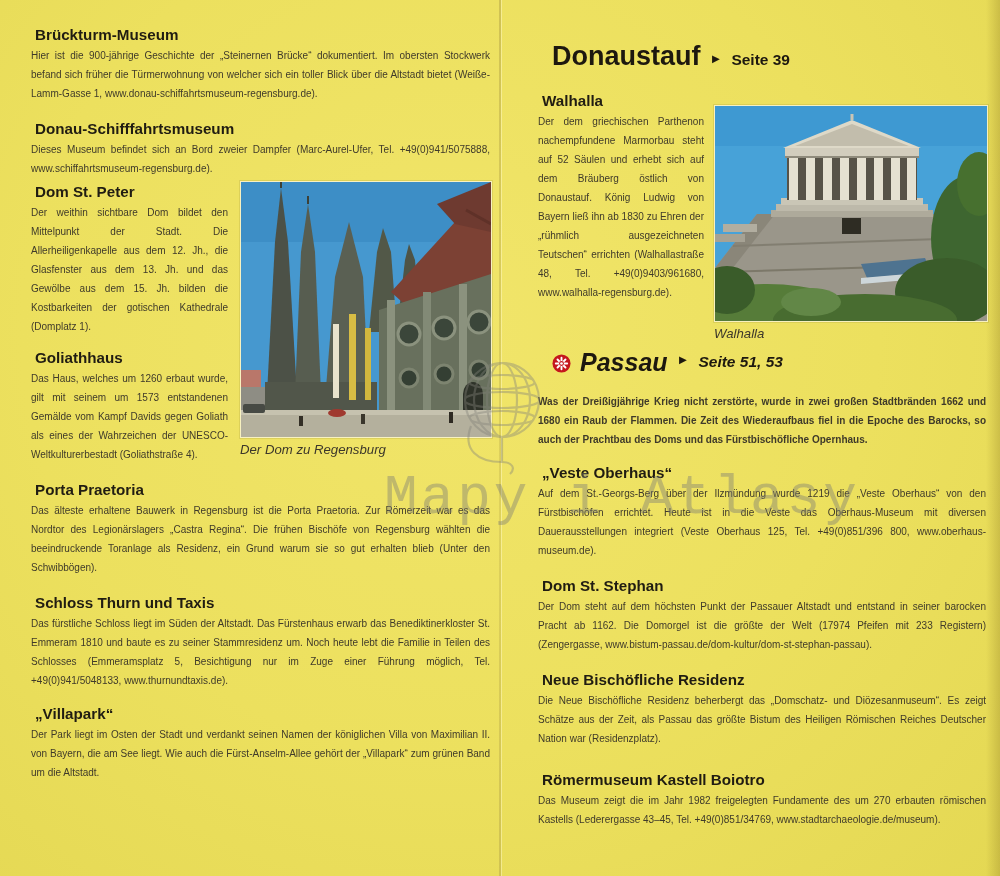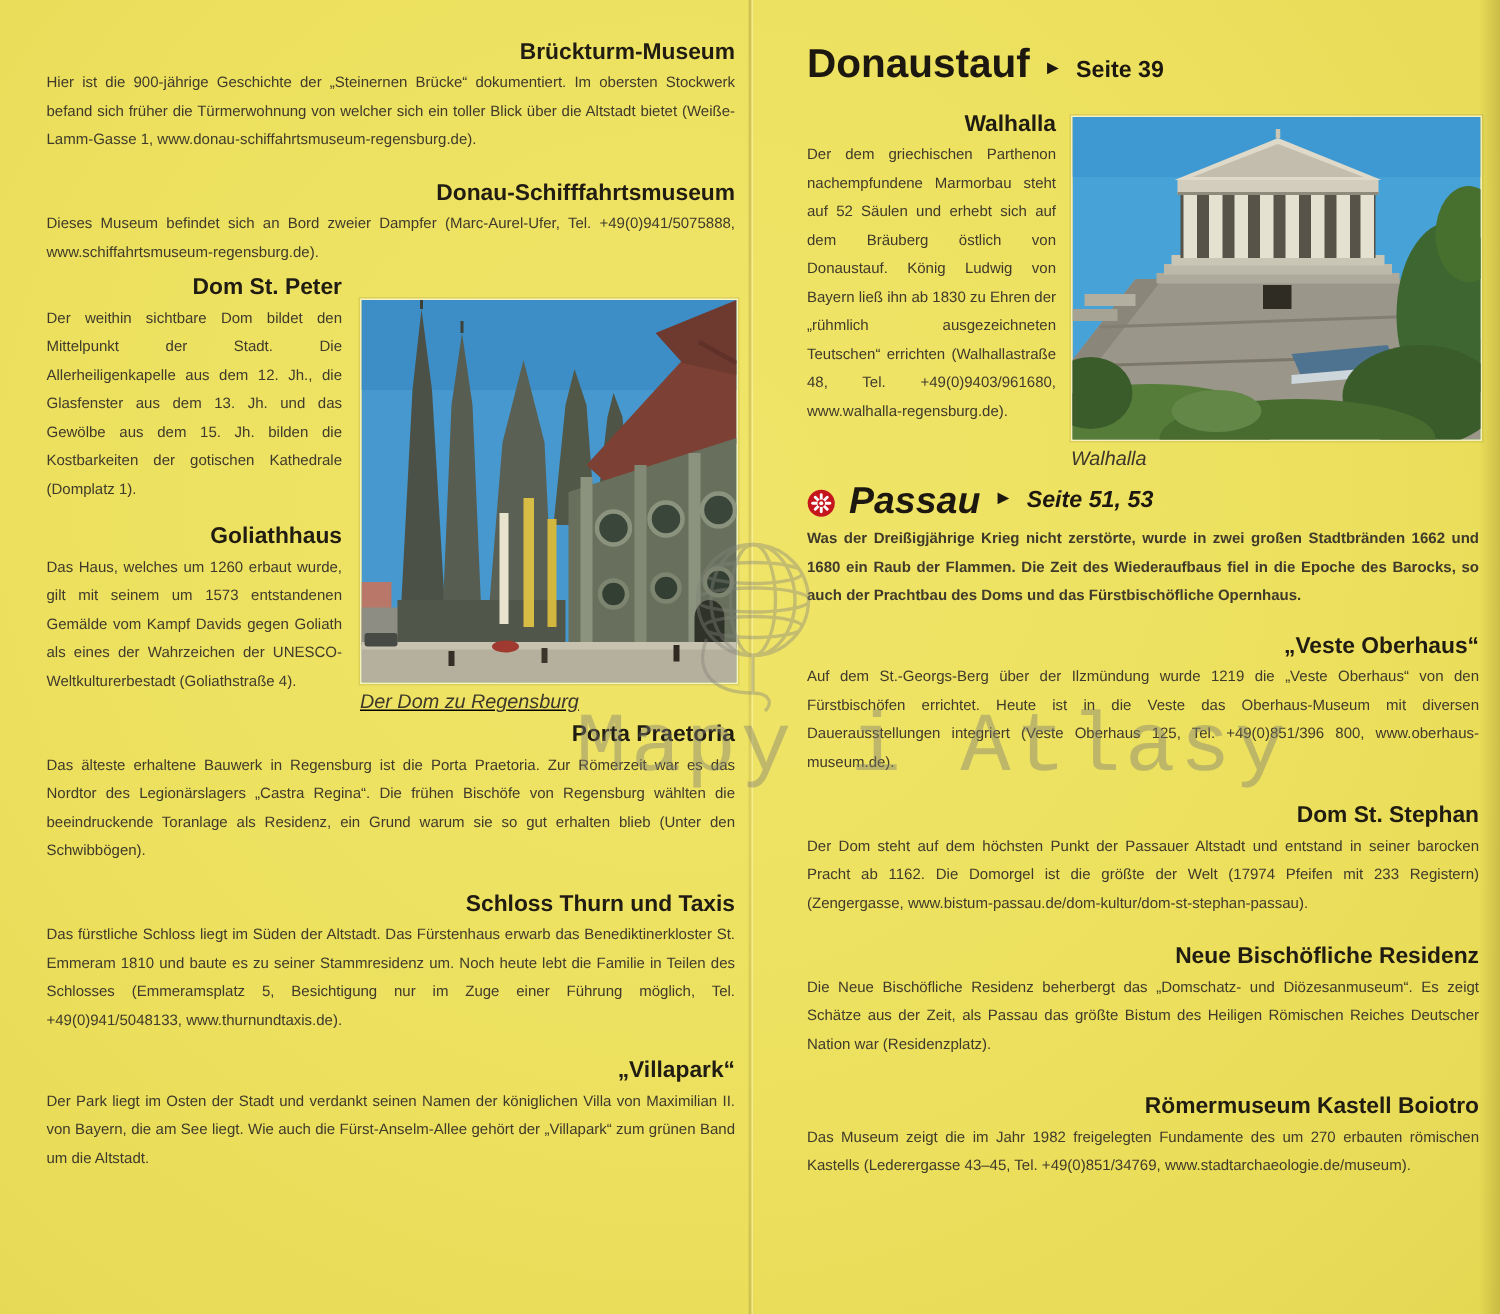--- a/index.html
+++ b/index.html
@@ -22,35 +22,35 @@
   }
   .edge-shade{
     position:absolute;right:0;top:0;bottom:0;width:14px;
     background:linear-gradient(to right,rgba(130,110,25,0),rgba(130,110,25,.28));
   }
   .col{position:absolute;top:0;}
   .col-left{left:31px;top:25px;width:459px;}
   .col-right{left:538px;top:26px;width:448px;}
   section{margin:0;}
   h3{
-    margin:0 0 2px 4px;font-size:15.2px;line-height:19px;font-weight:bold;color:#201c12;text-align:right;
+    margin:0 0 2px 4px;font-size:15.2px;line-height:19px;font-weight:bold;color:#201c12;
   }
   p.body{
     margin:0;font-size:10px;line-height:19px;color:#3f3a2a;text-align:justify;
   }
   .mt14{margin-top:14px;} .mt12{margin-top:12px;} .mt10{margin-top:10px;}
   .mt16{margin-top:16px;} .mt4{margin-top:4px;} .mt22{margin-top:22px;}
   .clear{clear:both;}
   .photo-block{float:right;margin:2px 0 4px 12px;}
   .photo-block svg{display:block;border:1px solid rgba(250,245,215,.8);box-shadow:0 0 0 1px rgba(90,80,20,.12);}
   .caption{
     margin-top:4px;font-size:13.2px;font-style:italic;color:#3c372a;line-height:16px;
   }
   .city-header{
-    margin:0;font-size:27px;line-height:32px;font-weight:bold;color:#1d180f;
+    margin:14px;font-size:27px;line-height:32px;font-weight:bold;color:#1d180f;
     display:flex;align-items:baseline;gap:9px;
   }
   .city-header .arrow{font-size:13px;color:#1d180f;transform:translateY(-2px);}
   .city-header .pageref{font-size:15.5px;font-weight:bold;color:#1d180f;}
   .passau-header{margin-top:14px;font-size:25px;align-items:center;font-style:italic;}
   .passau-header .title-text{line-height:30px;}
   .star-badge{width:19px;height:19px;flex:0 0 auto;transform:translateY(1px);}
   .intro{margin-top:10px;font-weight:bold;}
   .watermark-text{
     position:absolute;left:384px;top:466px;font-size:56px;letter-spacing:3px;
@@ -96,21 +96,21 @@
     <section>
       <h3>Brückturm-Museum</h3>
       <p class="body">Hier ist die 900-jährige Geschichte der „Steinernen Brücke“ dokumentiert. Im obersten Stockwerk befand sich früher die Türmerwohnung von welcher sich ein toller Blick über die Altstadt bietet (Weiße-Lamm-Gasse 1, www.donau-schiffahrtsmuseum-regensburg.de).</p>
     </section>
 
     <section class="mt16">
       <h3>Donau-Schifffahrtsmuseum</h3>
       <p class="body">Dieses Museum befindet sich an Bord zweier Dampfer (Marc-Aurel-Ufer, Tel. +49(0)941/5075888, www.schiffahrtsmuseum-regensburg.de).</p>
     </section>
 
-    <div class="photo-block" style="width:250px;margin-top:21px;text-decoration:underline;">
+    <div class="photo-block" style="width:250px;margin-top:3px;">
       <svg width="250" height="255" viewBox="0 0 250 255">
         <rect width="250" height="255" fill="#4698cf"></rect>
         <rect width="250" height="60" fill="#3d8ec6"></rect>
 
         <rect x="0" y="188" width="20" height="42" fill="#b9776a"></rect>
         <rect x="0" y="205" width="30" height="25" fill="#8e8d84"></rect>
 
         <polygon points="26,212 34,60 40,6 47,60 56,212" fill="#4c5147"></polygon>
         <polygon points="54,212 60,70 67,22 74,70 80,212" fill="#575d50"></polygon>
         <line x1="40" y1="6" x2="40" y2="0" stroke="#3c4138" stroke-width="2"></line>

